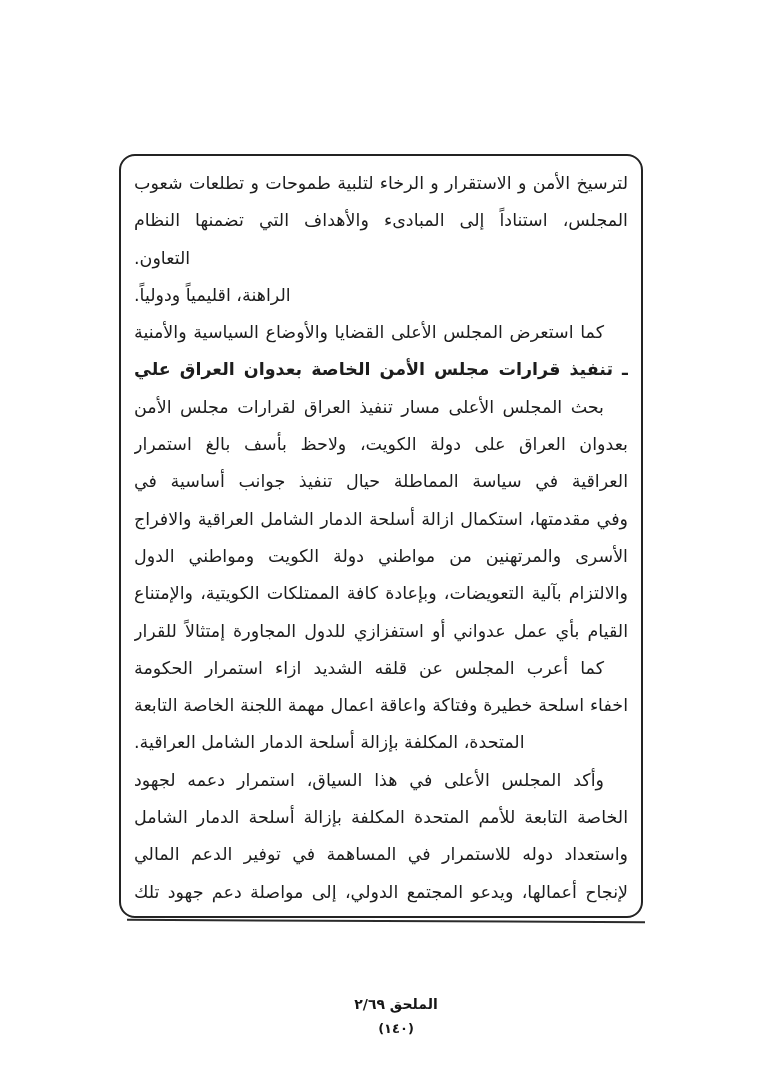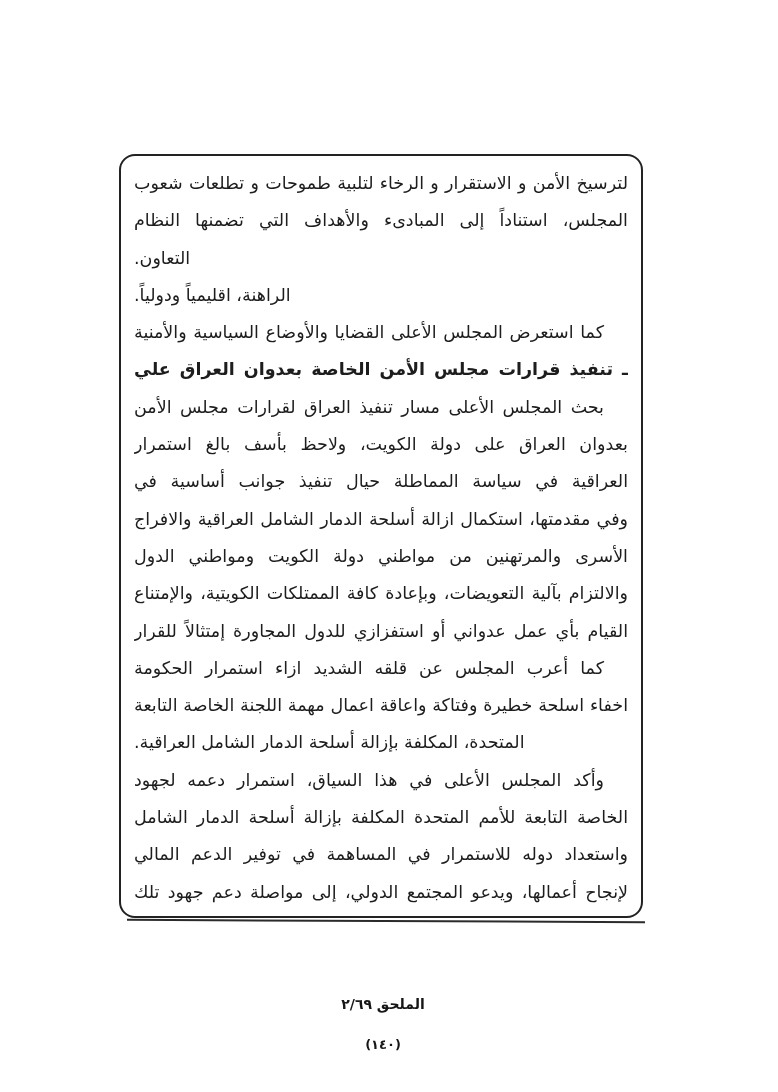--- a/index.html
+++ b/index.html
@@ -61,37 +61,37 @@
     text-align: left;
   }
   .line.indent {
     padding-right: 24px;
   }
   .line.heading {
     font-weight: bold;
   }
   .footer {
     position: absolute;
-    left: 0;
+    left: 13px;
     top: 995px;
     width: 766px;
     text-align: center;
     direction: rtl;
     color: #161616;
   }
   .footer .appendix {
     font-size: 14px;
     font-weight: bold;
     line-height: 18px;
   }
   .footer .page-num {
     font-size: 13px;
     font-weight: bold;
     line-height: 16px;
-    margin-top: 24px;
+    margin-top: 8px;
   }
 </style>
 </head>
 <body>
 
 <div class="page">
 
   <div class="text-frame">
     <div class="line justify">لترسيخ الأمن و الاستقرار و الرخاء لتلبية طموحات و تطلعات شعوب دول</div>
     <div class="line justify">المجلس، استناداً إلى المبادىء والأهداف التي تضمنها النظام الأساسي لمجلس</div>

